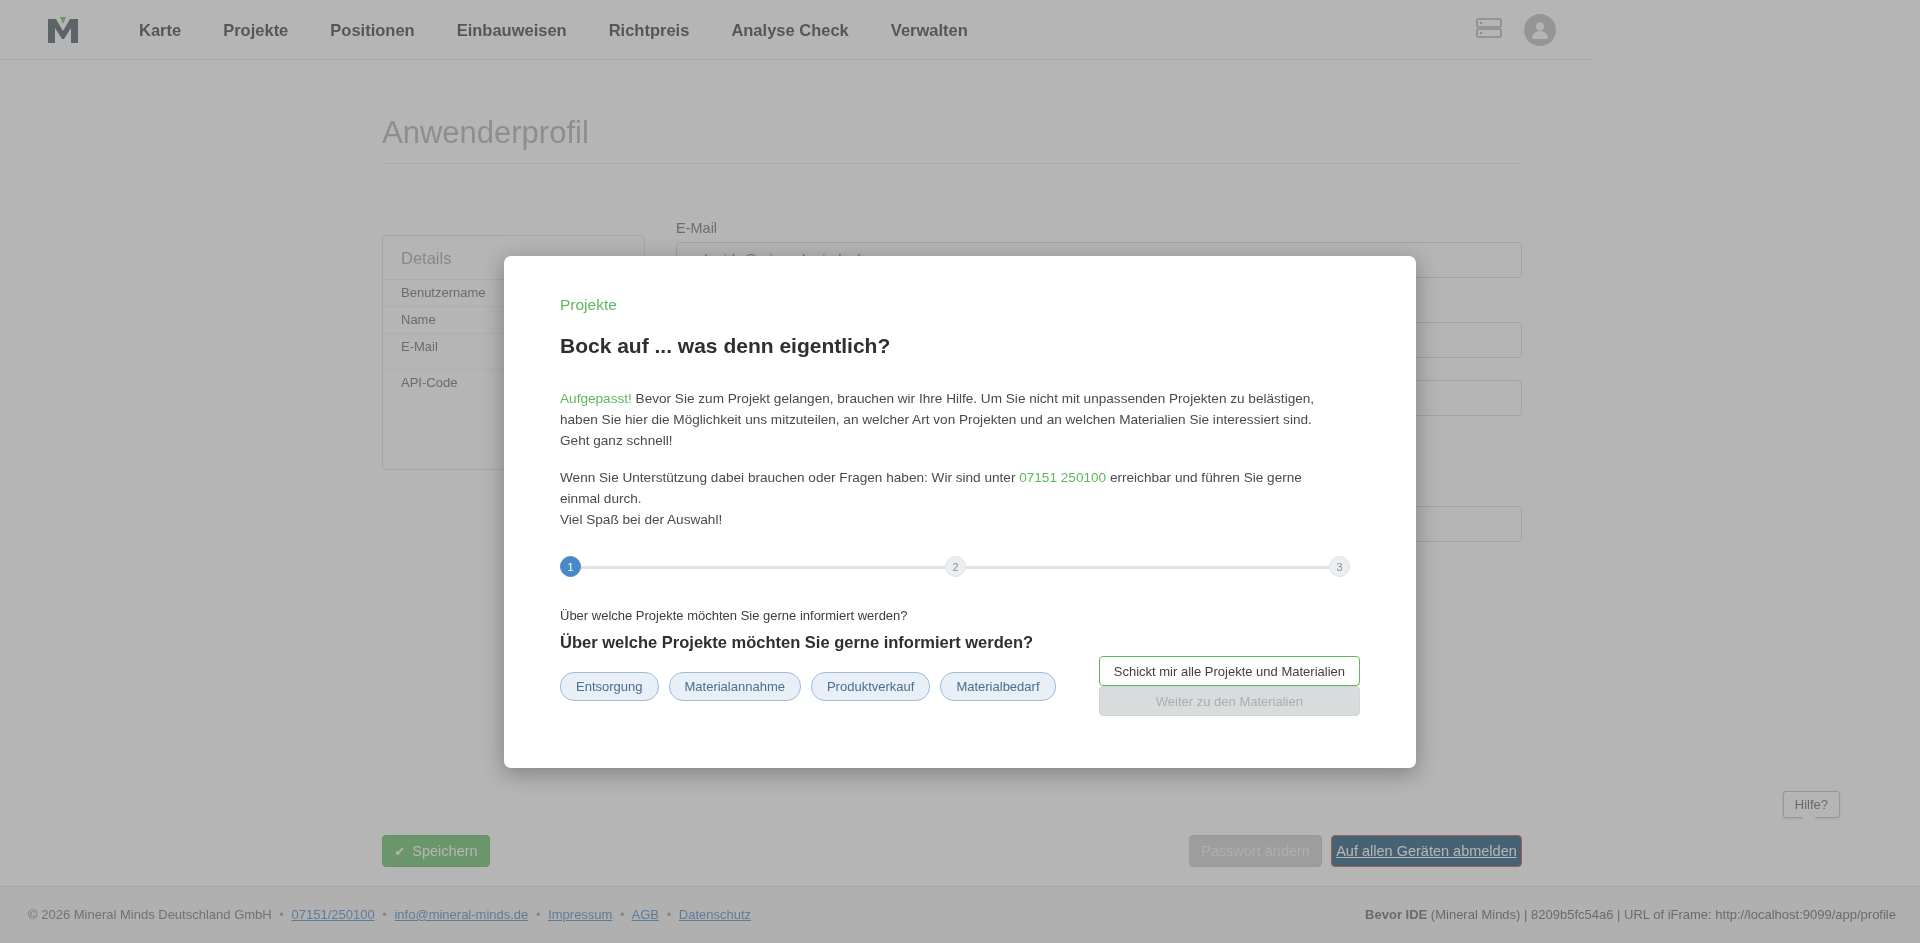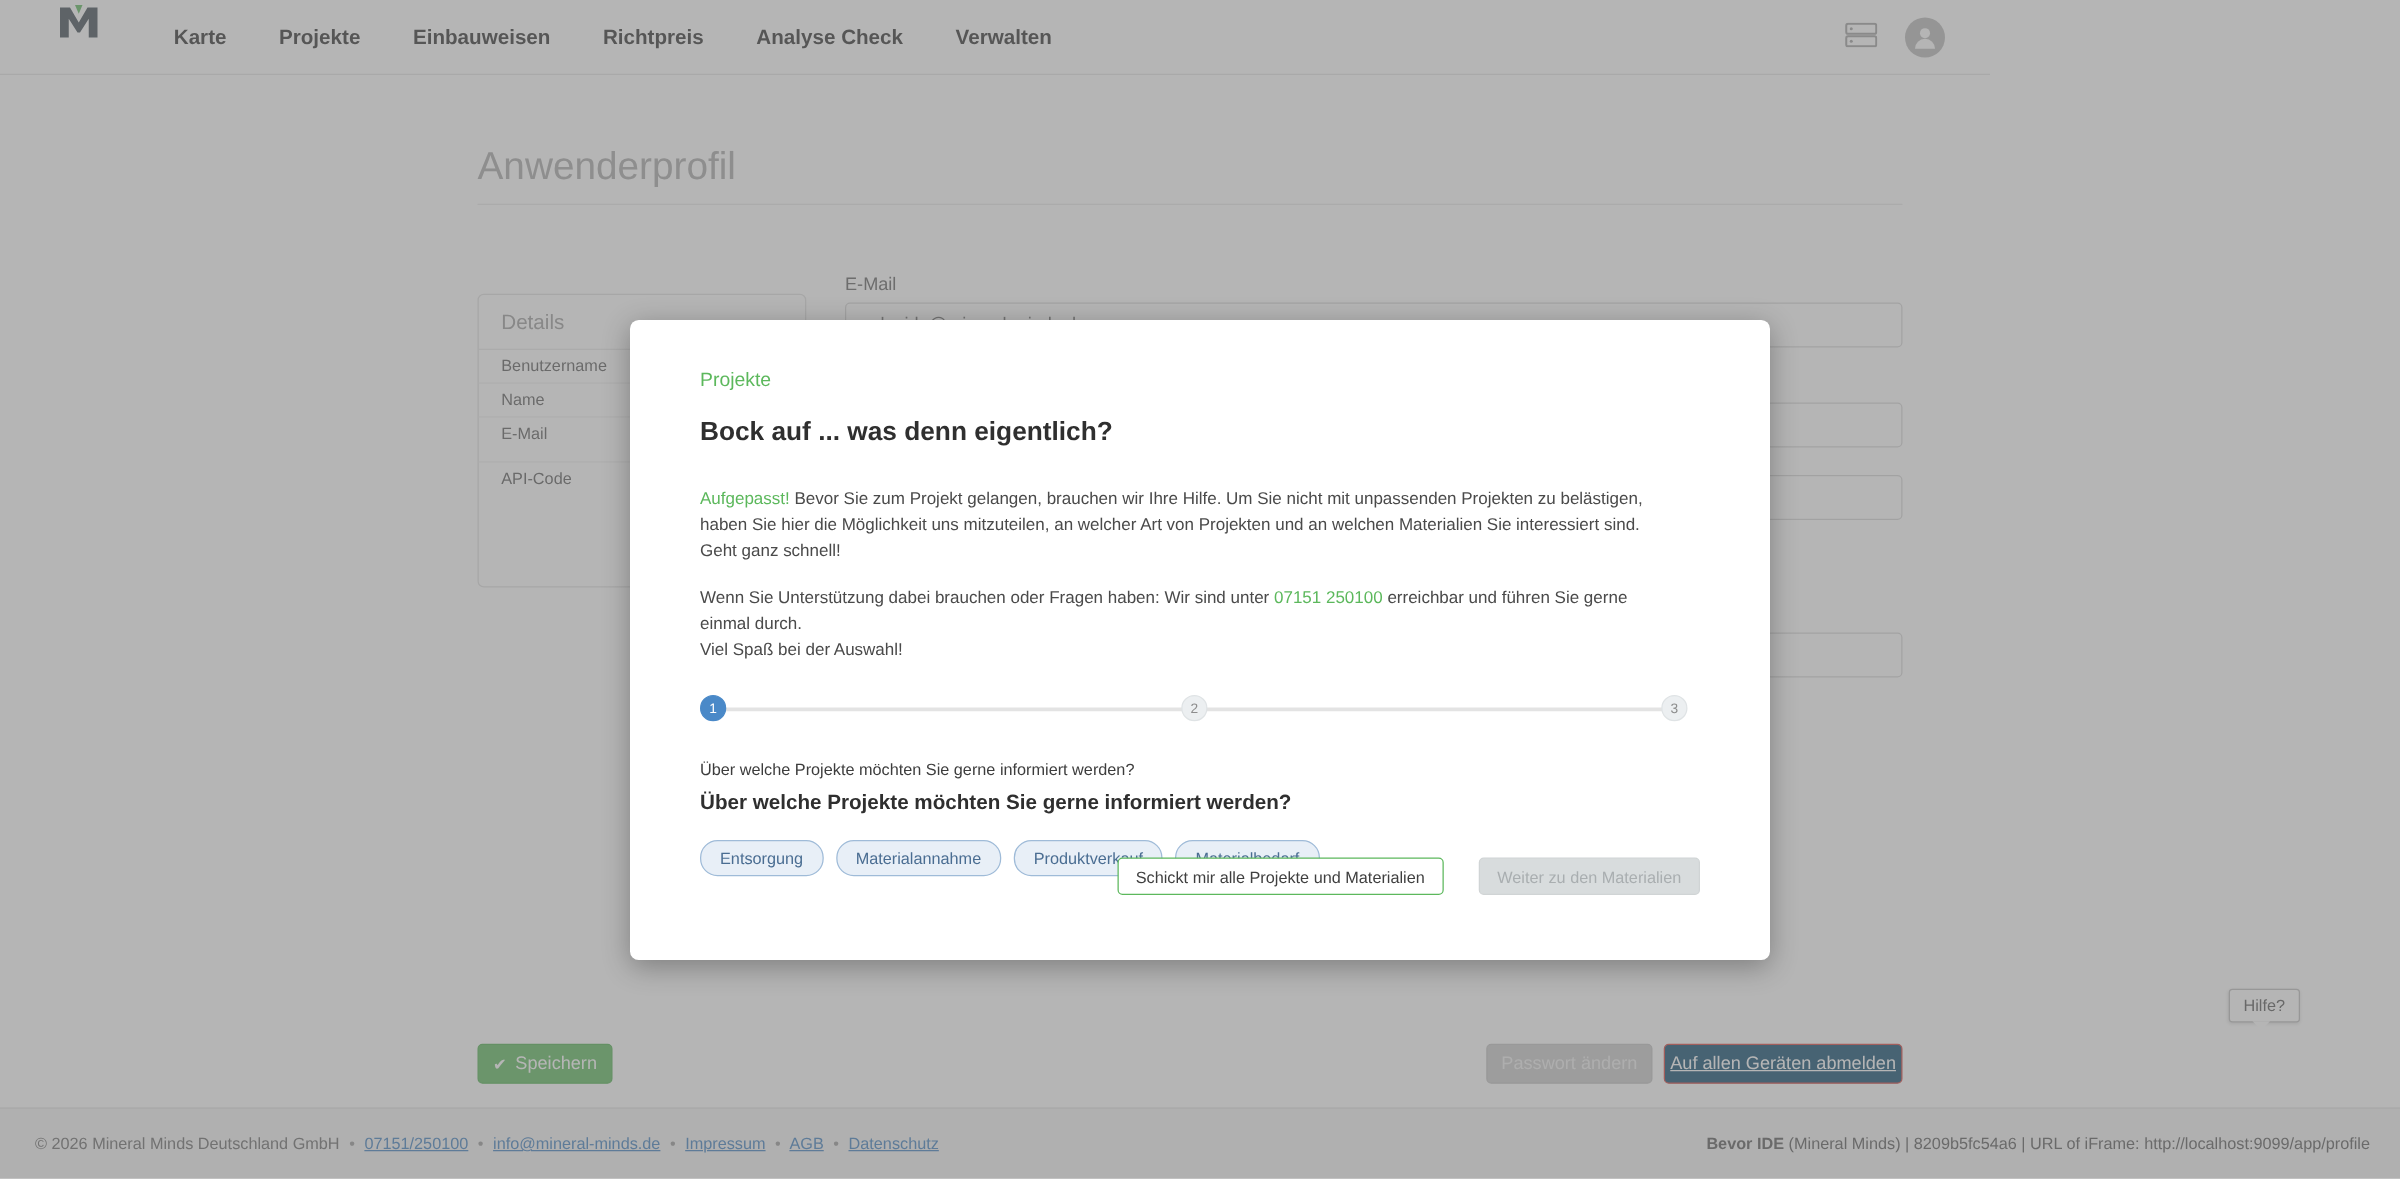--- a/index.html
+++ b/index.html
@@ -10,21 +10,21 @@
     background: #ffffff;
     overflow: hidden;
   }
 
   
   .topnav {
     position: absolute; top: 0; left: 0;
     width: 1592px; height: 60px;
     background: #ffffff;
     border-bottom: 1px solid #e4e4e4;
-    display: flex; 
+    display: flex; align-items: center;
     z-index: 5;
   }
   .logo {
     margin-left: 46px; margin-right: 38px;
     width: 34px; height: 34px;
     display: flex; align-items: center; justify-content: center;
   }
   .nav-items { display: flex; align-items: center; gap: 0px; }
   .nav-item {
     font-size: 16.5px; color: #2e2e2e; font-weight: bold;
@@ -199,21 +199,21 @@
 
   .chips { display: flex; gap: 10px; }
   .chip {
     border: 1px solid #9fbbd8; border-radius: 14px;
     background: #e8eff7; color: #4a6d92;
     font-size: 13px; padding: 6px 15px; cursor: pointer;
   }
 
   .modal-actions {
     position: absolute; right: 56px; bottom: 52px;
-    display: flex; gap: 28px;
+    display: flex; gap: 0; flex-direction: column;
   }
   .btn-all {
     height: 30px; padding: 0 14px;
     background: #fff; color: #3f3f3f;
     border: 1px solid #5cb85c;
     font-size: 13px;
   }
   .btn-next {
     height: 30px; padding: 0 14px;
     background: #d8dcdd; color: #a9aeb0;
@@ -227,20 +227,21 @@
 <div class="topnav">
   <div class="logo">
     <svg width="34" height="30" viewBox="0 0 34 30">
       <path d="M2 28 L2 4 L10 4 L17 16 L24 4 L32 4 L32 28 L25 28 L25 13 L18 24 L16 24 L9 13 L9 28 Z" fill="#3e4a52"></path>
       <path d="M14 2 L20 2 L17 9 Z" fill="#5cb85c"></path>
     </svg>
   </div>
   <div class="nav-items">
     <div class="nav-item">Karte</div>
     <div class="nav-item">Projekte</div>
+    <div class="nav-item">Positionen</div>
     <div class="nav-item">Einbauweisen</div>
     <div class="nav-item">Richtpreis</div>
     <div class="nav-item">Analyse Check</div>
     <div class="nav-item">Verwalten</div>
   </div>
   <div class="nav-right">
     <div class="nav-icon-box">
       <svg width="26" height="20" viewBox="0 0 26 20">
         <rect x="1" y="1" width="24" height="8" rx="1.5" fill="none" stroke="#6d6d6d" stroke-width="1.6"></rect>
         <rect x="1" y="11" width="24" height="8" rx="1.5" fill="none" stroke="#6d6d6d" stroke-width="1.6"></rect>

